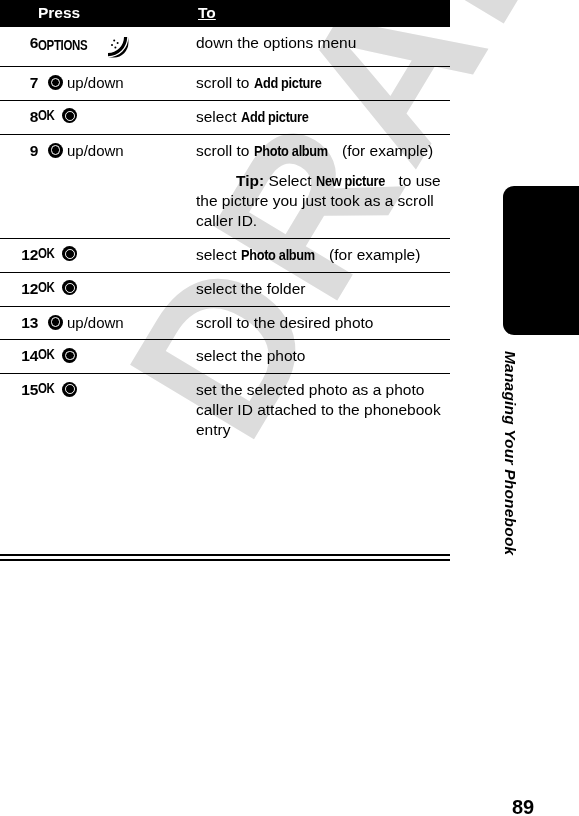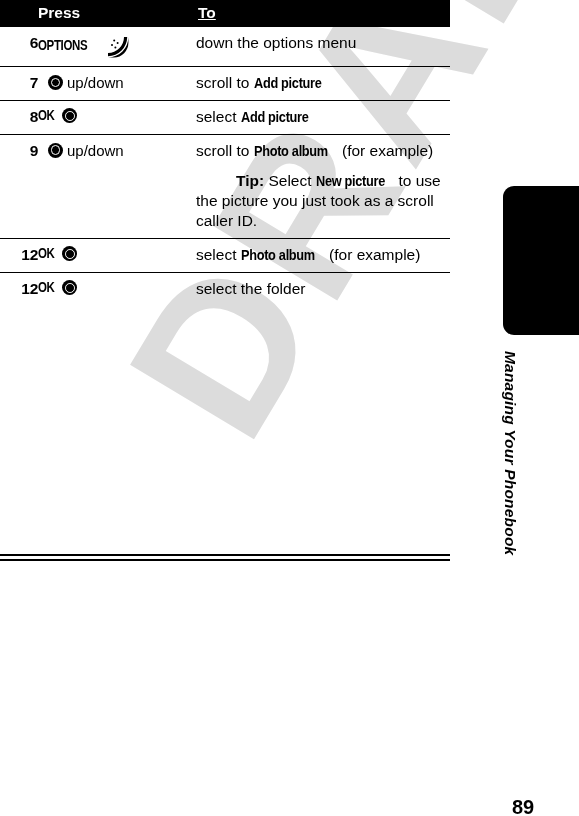--- a/index.html
+++ b/index.html
@@ -339,22 +339,58 @@
           <span class="press-inner">
             <span class="softkey-label">OK</span>
             <span class="navkey-icon"></span>
           </span>
         </td>
         <td class="to">
           <p class="para">select the folder</p>
         </td>
       </tr>
 
-
-
+      <tr>
+        <td class="num">13</td>
+        <td class="press">
+          <span class="press-inner indent">
+            <span class="navkey-icon"></span>
+            <span class="updown-label">up/down</span>
+          </span>
+        </td>
+        <td class="to">
+          <p class="para">scroll to the desired photo</p>
+        </td>
+      </tr>
+
+      <tr>
+        <td class="num">14</td>
+        <td class="press">
+          <span class="press-inner">
+            <span class="softkey-label">OK</span>
+            <span class="navkey-icon"></span>
+          </span>
+        </td>
+        <td class="to">
+          <p class="para">select the photo</p>
+        </td>
+      </tr>
+
+      <tr>
+        <td class="num">15</td>
+        <td class="press">
+          <span class="press-inner">
+            <span class="softkey-label">OK</span>
+            <span class="navkey-icon"></span>
+          </span>
+        </td>
+        <td class="to">
+          <p class="para">set the selected photo as a photo caller ID attached to the phonebook entry</p>
+        </td>
+      </tr>
 
     </tbody>
   </table>
 
   <div id="table-bottom-rule">
     <div class="r1"></div>
     <div class="r2"></div>
   </div>
 
   <div id="side-tab"></div>

